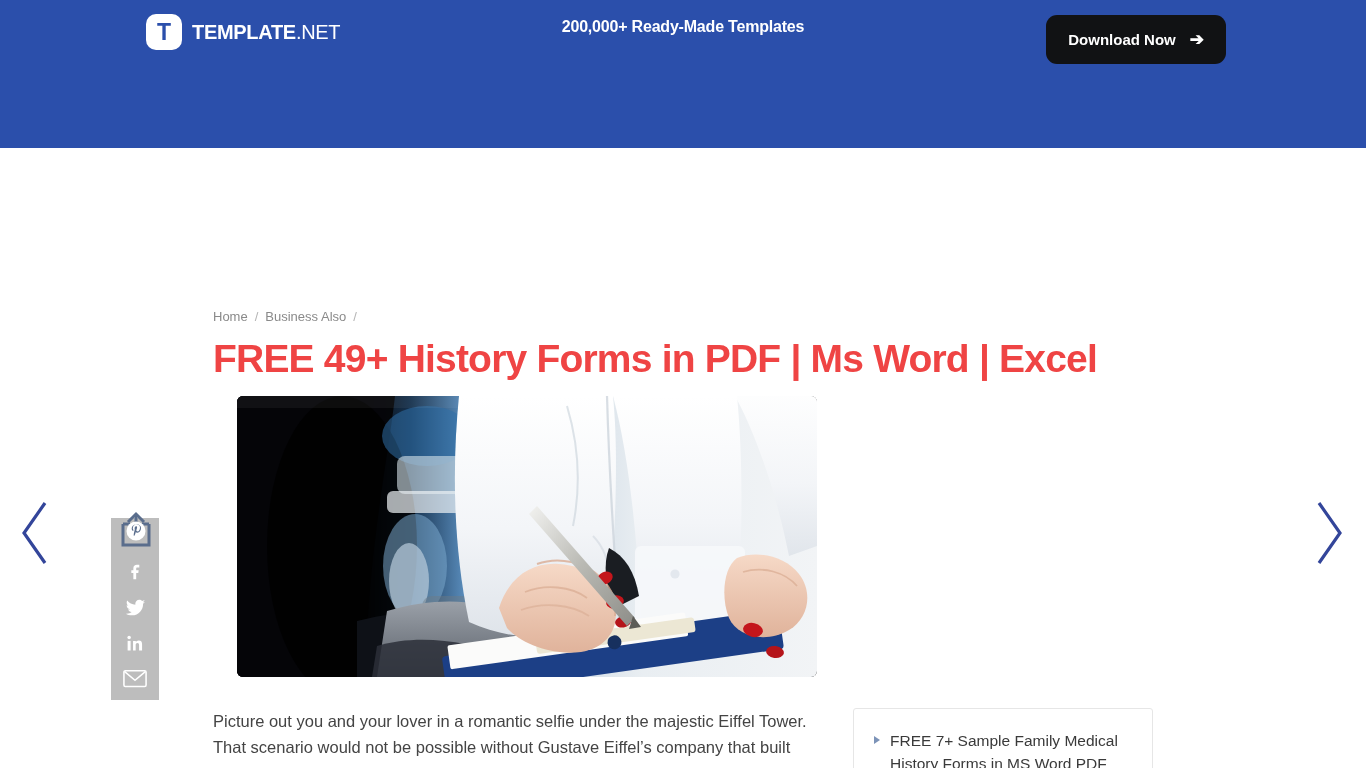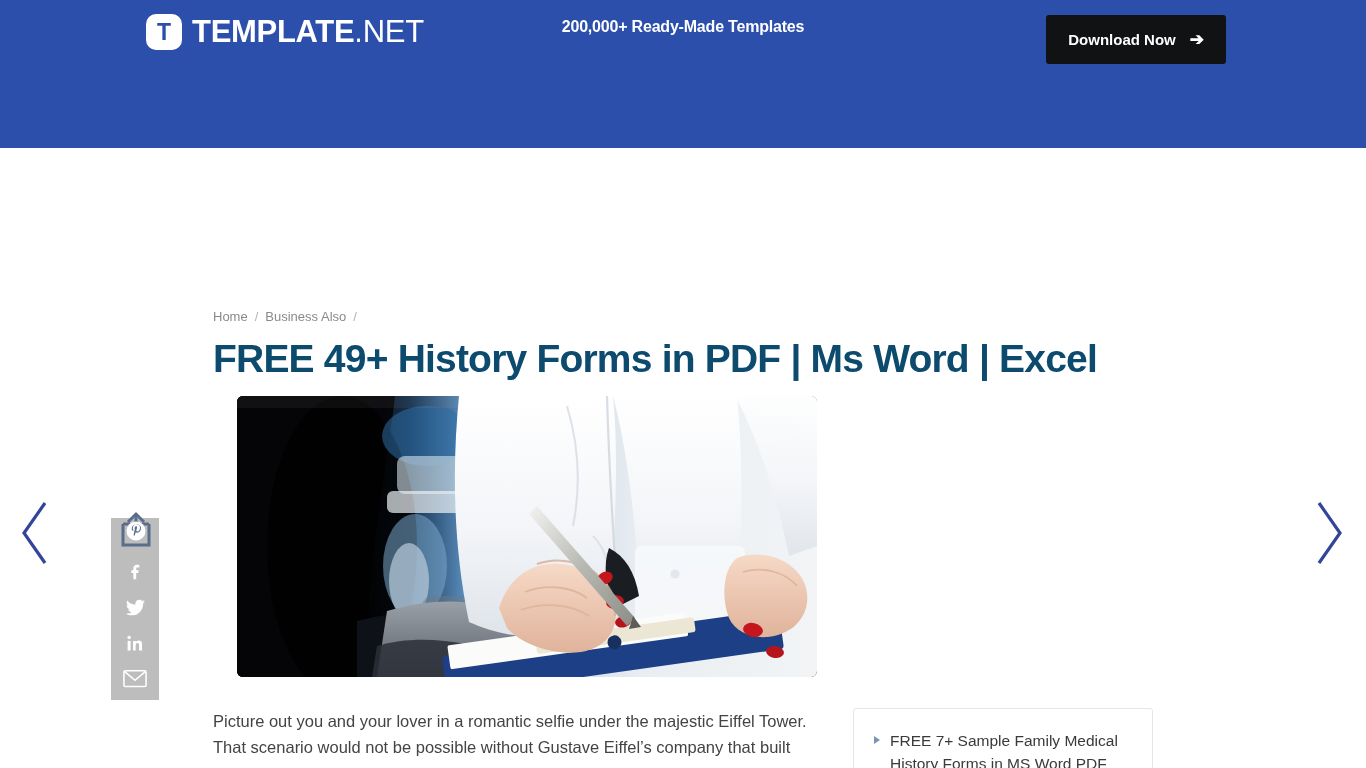--- a/index.html
+++ b/index.html
@@ -34,21 +34,21 @@
     background: #ffffff;
     border-radius: 10px;
     display: flex; align-items: center; justify-content: center;
     font-weight: bold;
     font-size: 23px;
     color: #2B4FAB;
     line-height: 1;
     font-family: "Liberation Sans", sans-serif;
   }
   .logo-text {
-    font-size: 31px;
+    font-size: 20px;
     letter-spacing: -0.3px;
     color: #ffffff;
     font-weight: bold;
     white-space: nowrap;
   }
   .logo-text .dotnet { font-weight: 300; }
 
   .promo {
     position: absolute;
     left: 0; right: 0;
@@ -63,21 +63,21 @@
   }
   .dl-btn {
     position: absolute;
     right: 140px;
     top: 15px;
     height: 49px;
     padding: 0 22px;
     background: #111214;
     color: #ffffff;
     border: none;
-    border-radius: 3px;
+    border-radius: 11px;
     font-size: 15px;
     font-weight: bold;
     font-family: "Liberation Sans", sans-serif;
     display: flex;
     align-items: center;
     gap: 14px;
     cursor: pointer;
     white-space: nowrap;
   }
   .dl-btn .arrow { font-size: 17px; line-height: 1; }
@@ -160,21 +160,21 @@
   }
   .breadcrumb a { color: #8a8a8a; text-decoration: none; }
   .breadcrumb .sep { color: #b5b5b5; }
 
   h1.title {
     position: absolute;
     left: 213px;
     top: 186px;
     font-size: 39px;
     line-height: 50px;
-    color: #0c4a6e;
+    color: #ef4444;
     font-weight: bold;
     letter-spacing: -0.8px;
     white-space: nowrap;
   }
 
   
   .hero {
     position: absolute;
     left: 237px;
     top: 248px;

